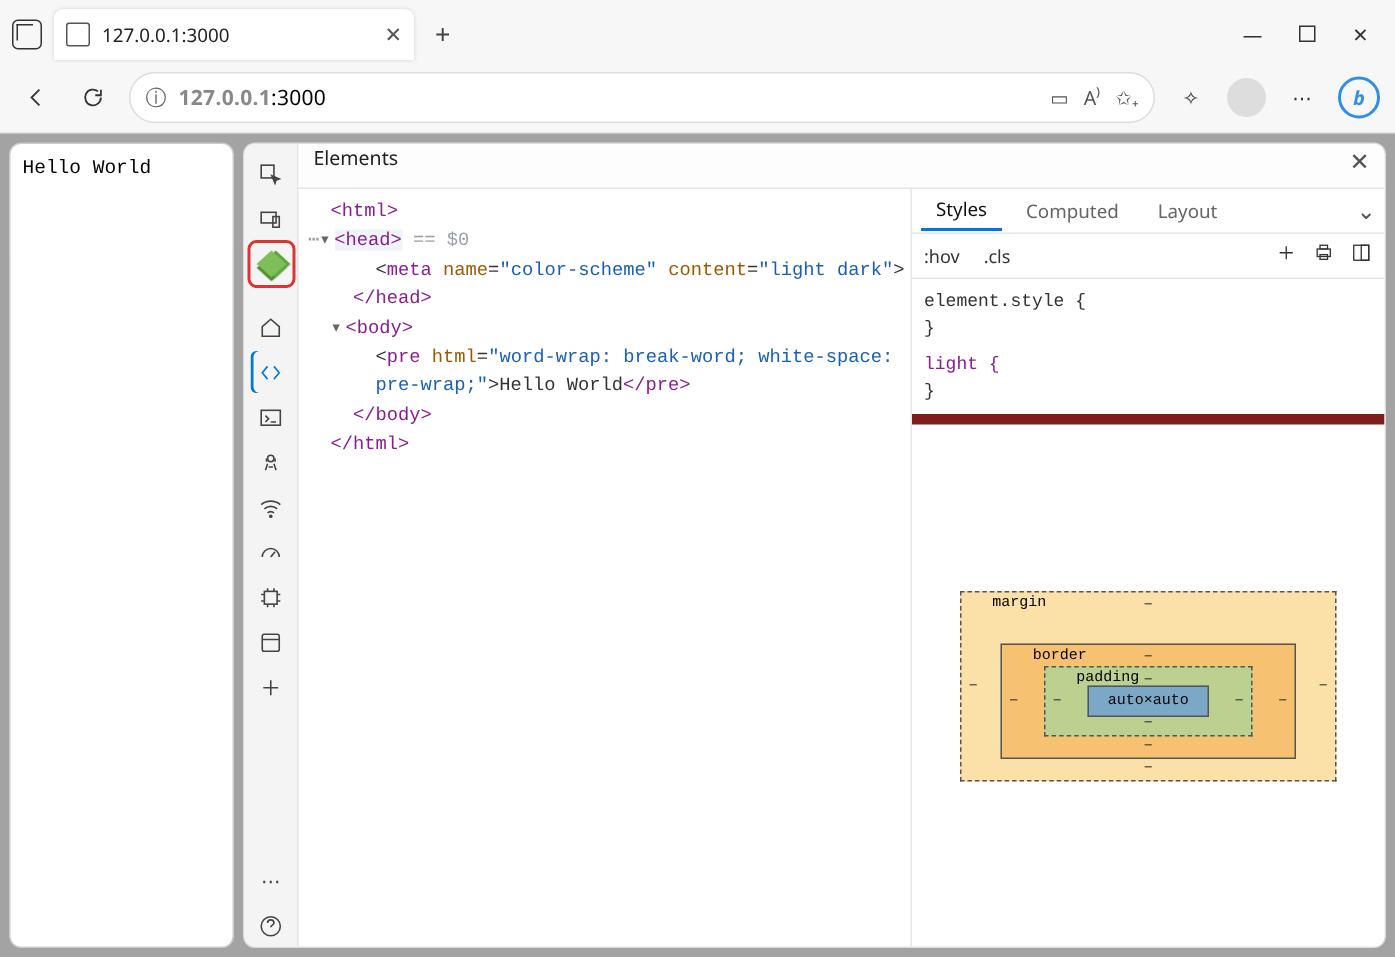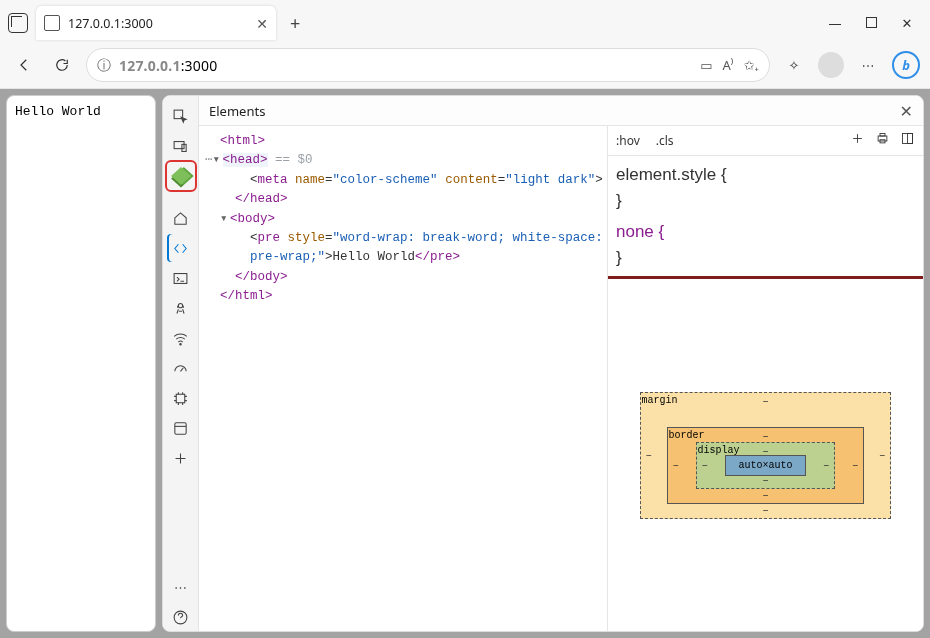--- a/index.html
+++ b/index.html
@@ -88,21 +88,21 @@
   }
   .side-btn { width:28px; height:28px; display:flex; align-items:center; justify-content:center; color:#444; cursor:pointer; border-radius:4px; }
   .side-btn.active { color:#0078d4; box-shadow:inset 2px 0 0 #0078d4; }
   .side-btn.sel { outline:2px solid #d33; }
   .side-btn svg { width:17px; height:17px; stroke:currentColor; fill:none; stroke-width:1.5; }
   .cube3d { transform: rotateX(25deg) rotateZ(45deg); width:14px; height:14px; background:#7fbf5a; box-shadow: 2px -2px 0 #5fa63e, 2px 2px 0 #4e8a2f; }
   .side-spacer { flex:1; }
 
   .devmain { flex:1; display:flex; flex-direction:column; min-width:0; }
   .panel-header {
-    height:30px; display:flex; align-items:center;
+    height:30px; display:flex; align-items:flex-start;
     padding:0 10px; font-size:13px; color:#222;
     border-bottom:1px solid #e5e5e5;
     background:#fdfdfd;
   }
   .panel-header .hx { margin-left:auto; font-size:16px; color:#555; cursor:pointer; }
 
   .panel-body { flex:1; display:flex; min-height:0; }
 
   .dom-col {
     flex:1; min-width:0;
@@ -149,39 +149,39 @@
     height:30px; display:flex; align-items:center;
     border-bottom:1px solid #e5e5e5;
     font-size:12px; color:#333;
   }
   .filter-inp { width:94px; height:28px; border:none; border-right:1px solid #e5e5e5; padding:0 8px; font-size:12px; outline:none; }
   .ftxt { padding:0 8px; cursor:pointer; }
   .facts { margin-left:auto; display:flex; gap:10px; padding-right:8px; color:#444; }
   .fbtn svg { width:15px; height:15px; stroke:#333; fill:none; stroke-width:1.4; }
 
   .rules {
-    padding:6px 8px; font-size:17px;
-    font-family: Liberation Sans, sans-serif;
+    padding:6px 8px; font-size:12px;
+    font-family: Liberation Mono, monospace;
     color:#333; line-height:1.5;
-    border-bottom:3px solid #7f1d1d;
+    border-bottom:7px solid #7f1d1d;
   }
   .sel-name { color:#8a1d8f; }
   .prop { color:#1a5fb4; }
   .uas { color:#9aa0a6; font-style:italic; float:right; }
 
   .boxmodel {
     flex:1; display:flex; align-items:center; justify-content:center;
     font-size:10px;
     font-family: Consolas, "Courier New", monospace;
   }
   .bm-margin { padding:14px 26px; background:#fbe1a8; border:1px dashed #555; position:relative; }
   .bm-border { padding:14px 28px; background:#f6c272; border:1px solid #555; position:relative;margin-top:20px; }
   .bm-pad   { padding:12px 28px; background:#bcd18f; border:1px dashed #555; position:relative; }
   .bm-cont  { padding:4px 12px; background:#7ca8c7; border:1px solid #555; position:relative; }
-  .bm-lbl { position:absolute; top:2px; left:0; font-size:10px; }
+  .bm-lbl { position:absolute; top:2px; left:20px; font-size:10px; }
   .bm-d { position:absolute; font-size:11px; color:#333; }
   .bm-t { top:2px; left:50%; transform:translateX(-50%); }
   .bm-b { bottom:2px; left:50%; transform:translateX(-50%); }
   .bm-l { left:4px; top:50%; transform:translateY(-50%); }
   .bm-r { right:4px; top:50%; transform:translateY(-50%); }
 </style>
 </head>
 <body>
 
 <div class="titlebar">
@@ -322,27 +322,33 @@
       </div>
 
       <div class="panel-body">
 
         <div class="dom-col">
           <div class="dom-tree"><span>  </span><span class="t-tag">&lt;html&gt;</span>
 <span class="t-grey">⋯</span><span class="caret">▾</span><span class="sel-node"><span class="t-tag">&lt;head&gt;</span></span><span class="t-grey"> == $0</span>
 <span>      </span>&lt;<span class="t-tag">meta</span> <span class="t-attr">name</span>=<span class="t-val">"color-scheme"</span> <span class="t-attr">content</span>=<span class="t-val">"light dark"</span>&gt;
 <span>    </span><span class="t-tag">&lt;/head&gt;</span>
 <span>  </span><span class="caret">▾</span><span class="t-tag">&lt;body&gt;</span>
-<span>      </span>&lt;<span class="t-tag">pre</span> <span class="t-attr">style</span>=<span class="t-val">"word-wrap: break-word; white-space:</span>
+<span>      </span>&lt;<span class="t-tag">pre</span> <span class="t-attr">html</span>=<span class="t-val">"word-wrap: break-word; white-space:</span>
 <span>      </span><span class="t-val">pre-wrap;"</span>&gt;<span>Hello World</span><span class="t-tag">&lt;/pre&gt;</span>
 <span>    </span><span class="t-tag">&lt;/body&gt;</span>
 <span>  </span><span class="t-tag">&lt;/html&gt;</span></div>
         </div>
 
         <div class="styles-col">
+          <div class="style-tabs">
+            <div class="stab active">Styles</div>
+            <div class="stab">Computed</div>
+            <div class="stab">Layout</div>
+            <div class="sright">⌄</div>
+          </div>
           <div class="filter-row">
             <span class="ftxt">:hov</span>
             <span class="ftxt">.cls</span>
             <div class="facts">
               <span class="fbtn"><svg viewBox="0 0 24 24">
                     <path d="M12 5v14M5 12h14"></path>
                   </svg></span>
               <span class="fbtn"><svg viewBox="0 0 24 24">
                     <rect x="5" y="8" width="14" height="8"></rect>
                     <rect x="8" y="4" width="8" height="4"></rect>
@@ -350,39 +356,39 @@
                   </svg></span>
               <span class="fbtn"><svg viewBox="0 0 24 24">
                     <rect x="4" y="4" width="16" height="16"></rect>
                     <rect x="12" y="4" width="8" height="16"></rect>
                   </svg></span>
             </div>
           </div>
           <div class="rules">
 <div><span>element.style {</span></div>
 <div><span>}</span></div>
-<div style="margin-top:6px"><span class="sel-name">none {</span></div>
+<div style="margin-top:6px"><span class="sel-name">light {</span></div>
 <div><span>}</span></div>
           </div>
 
           <div class="boxmodel">
             <div class="bm-margin">
                 <span class="bm-lbl">margin</span>
               <span class="bm-d bm-t">–</span>
                 <span class="bm-d bm-b">–</span>
                 <span class="bm-d bm-l">–</span>
                 <span class="bm-d bm-r">–</span>
               <div class="bm-border">
                   <span class="bm-lbl">border</span>
                 <span class="bm-d bm-t">–</span>
                   <span class="bm-d bm-b">–</span>
                   <span class="bm-d bm-l">–</span>
                   <span class="bm-d bm-r">–</span>
                 <div class="bm-pad">
-                    <span class="bm-lbl">display</span>
+                    <span class="bm-lbl">padding</span>
                   <span class="bm-d bm-t">–</span>
                     <span class="bm-d bm-b">–</span>
                     <span class="bm-d bm-l">–</span>
                     <span class="bm-d bm-r">–</span>
                   <div class="bm-cont"><span>auto×auto</span></div>
                 </div>
               </div>
             </div>
           </div>
 

